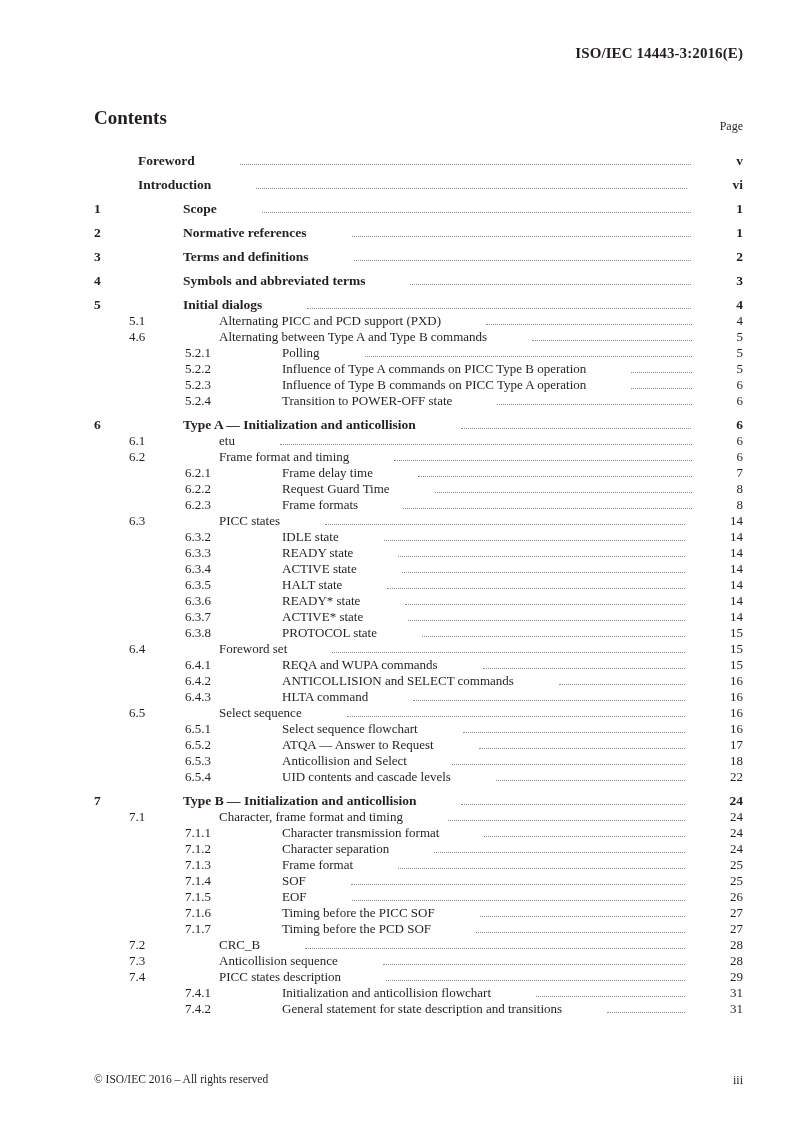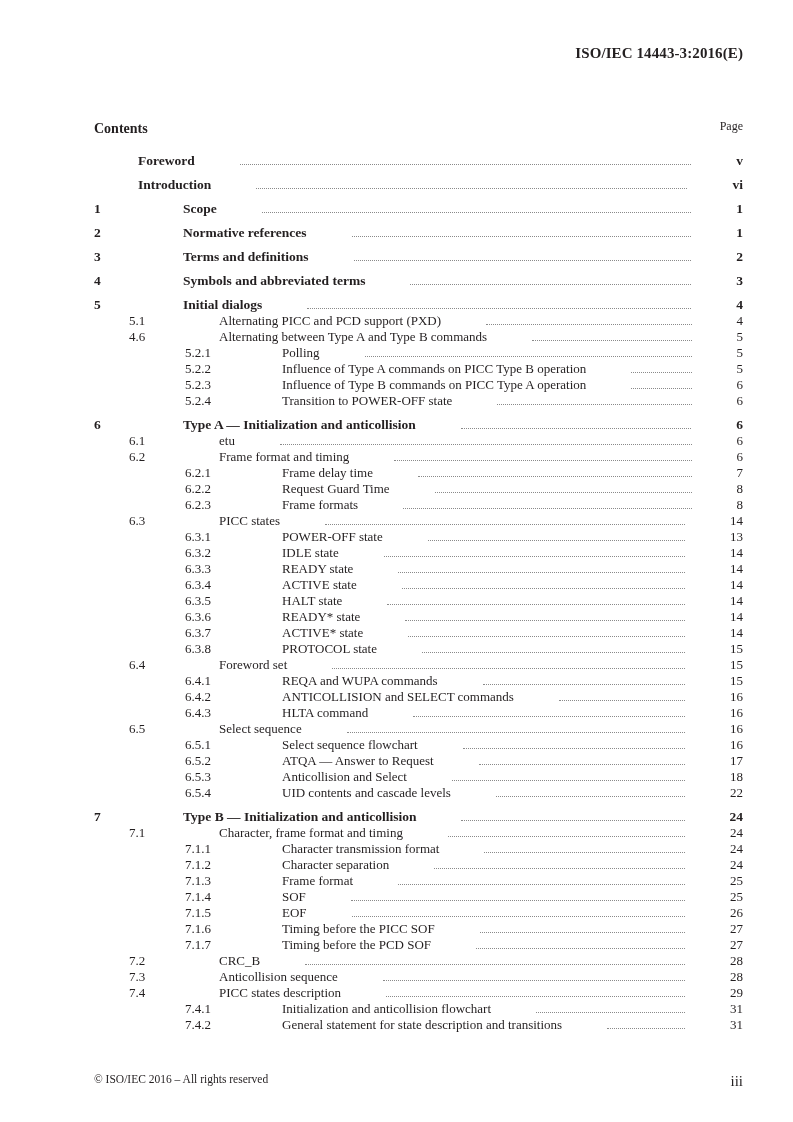--- a/index.html
+++ b/index.html
@@ -1,34 +1,34 @@
 <!DOCTYPE html>
 <html><head>
   <meta charset="utf-8">
   <style>
     html, body { margin: 0; padding: 0; background: #ffffff; }
     body { width: 793px; height: 1122px; position: relative; overflow: hidden;
            font-family: "Liberation Serif", "DejaVu Serif", serif; color: #231f20; }
     .doc-id { position: absolute; right: 50px; top: 45px; font-weight: bold; font-size: 15px; letter-spacing: 0.1px; }
-    .contents-title { position: absolute; left: 94px; top: 121px; font-weight: bold; font-size: 14px; }
+    .contents-title { position: absolute; left: 94px; top: 107px; font-weight: bold; font-size: 19px; }
     .page-label { position: absolute; right: 50px; top: 119px; font-size: 12px; text-align: center; }
     .toc { position: absolute; left: 94px; top: 153px; width: 649px; }
     .row { position: relative; display: flex; align-items: baseline; font-size: 13px; line-height: 16px; height: 16px; white-space: nowrap; gap: 44px; }
     .row.l1 { font-weight: bold; font-size: 13.5px; height: 16px; margin-top: 8px; }
     .row.l1.first { margin-top: 0; }
     .row .num { flex: none; }
     .row.l1 .num { width: 45px; }
     .row.l2 .num { width: 46px; margin-left: 35px; }
     .row.l3 .num { width: 53px; margin-left: 91px; }
     .row.l0 .num { width: 0; }
     .row .title { flex: none; }
     .row .leader { flex: 1 1 auto; overflow: hidden; margin: 0 1px; border-bottom: 1px dotted #8a8a8a; height: 1px; align-self: flex-end; margin-bottom: 4px; }
     .row .pg { flex: none; text-align: right; }
     .footer-copy { position: absolute; left: 94px; top: 1073px; font-size: 11.5px; font-family: Liberation Serif, serif; }
-    .footer-page { position: absolute; right: 50px; top: 1073px; font-size: 15px; }
+    .footer-page { position: absolute; right: 50px; top: 1073px; font-size: 12px; }
   </style>
 </head>
 <body>
 
 <div class="doc-id">ISO/IEC 14443-3:2016(E)</div>
 <div class="contents-title">Contents</div>
 <div class="page-label">Page</div>
 
 <div class="toc" id="toc">
     <div class="row l1 first l0">
@@ -145,26 +145,20 @@
       <span class="leader"></span>
       <span class="pg">8</span>
     </div>
     <div class="row l2">
       <span class="num">6.3</span>
       <span class="title">PICC states</span>
       <span class="leader"></span>
       <span class="pg">14</span>
     </div>
     <div class="row l3">
-      <span class="num">6.3.1</span>
-      <span class="title">POWER-OFF state</span>
-      <span class="leader"></span>
-      <span class="pg">13</span>
-    </div>
-    <div class="row l3">
       <span class="num">6.3.2</span>
       <span class="title">IDLE state</span>
       <span class="leader"></span>
       <span class="pg">14</span>
     </div>
     <div class="row l3">
       <span class="num">6.3.3</span>
       <span class="title">READY state</span>
       <span class="leader"></span>
       <span class="pg">14</span>

